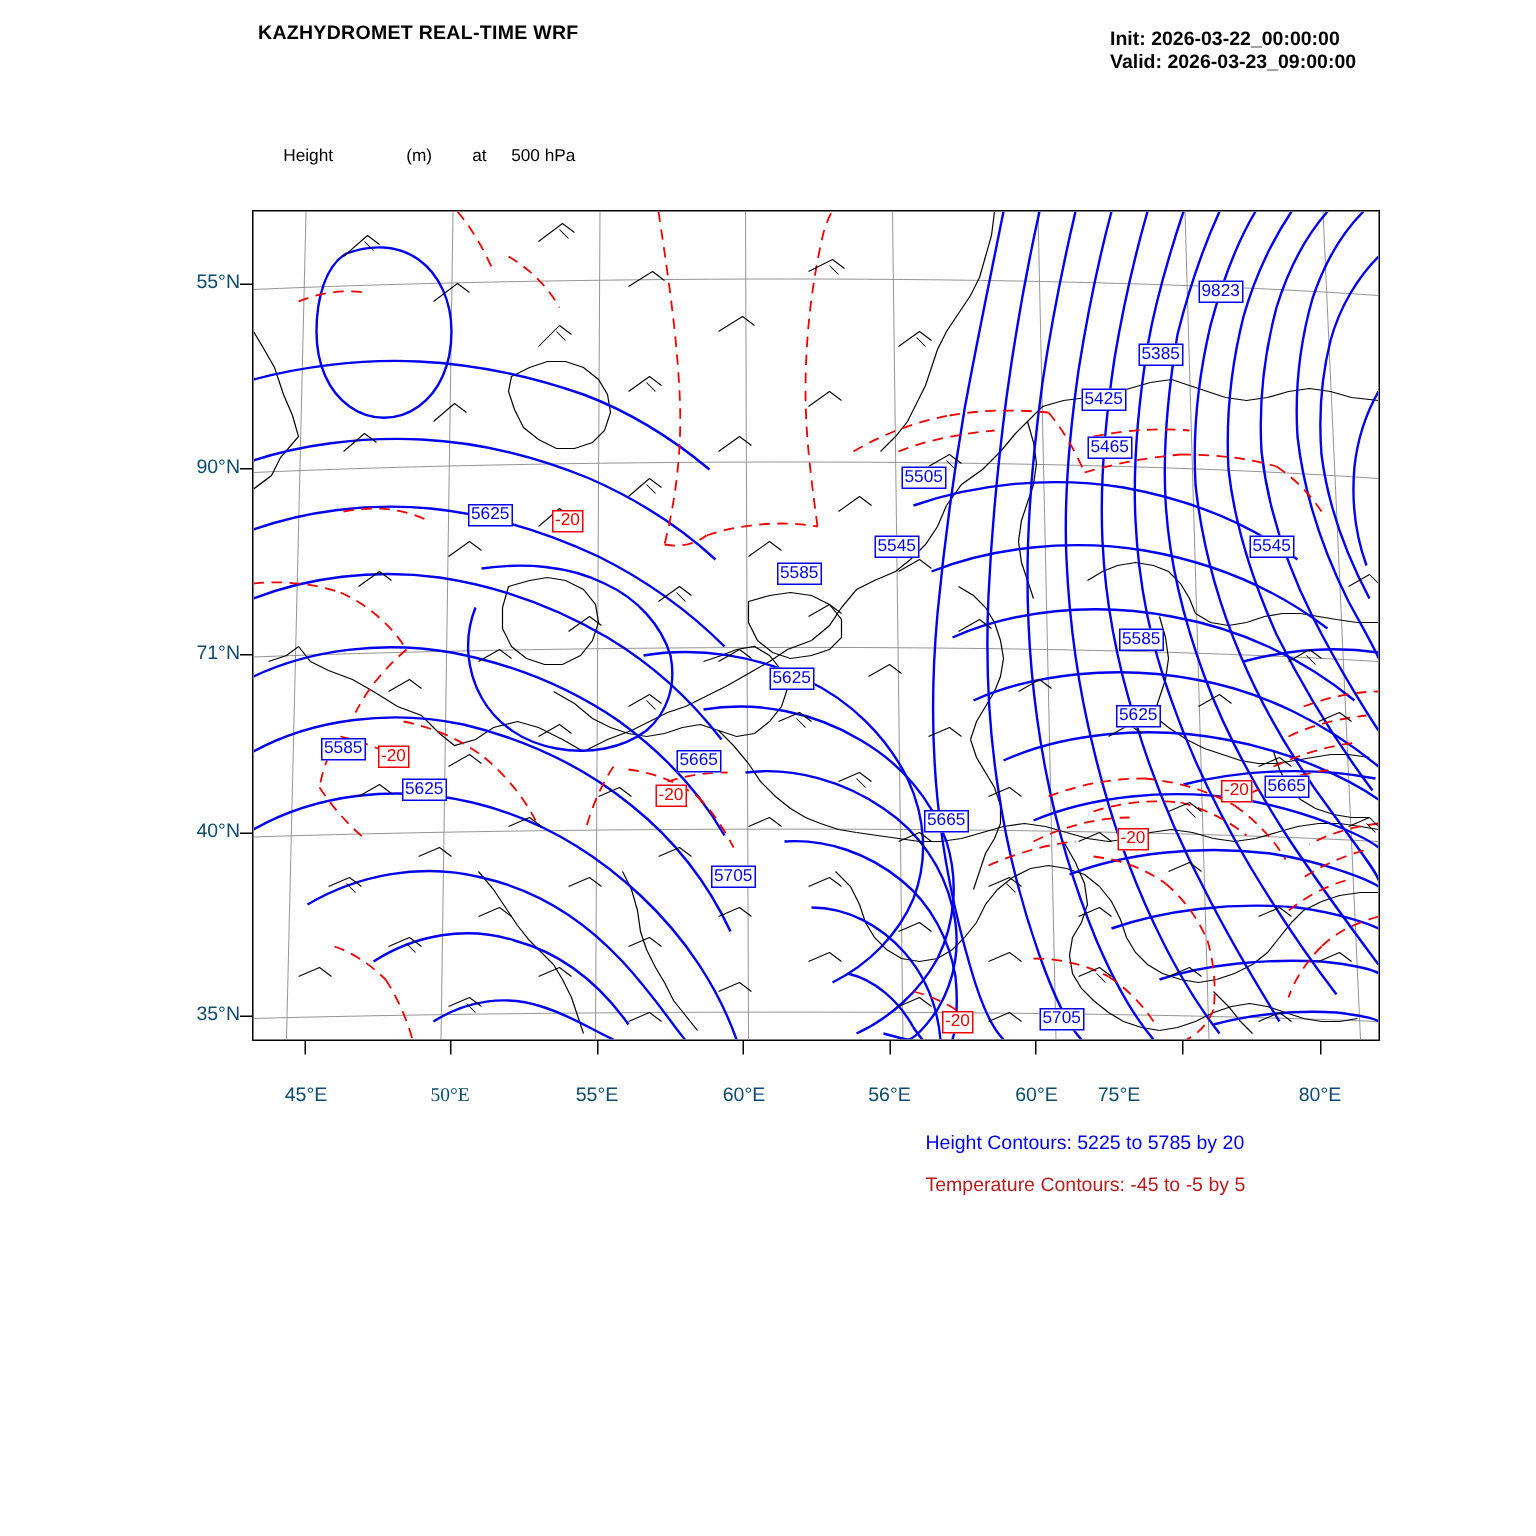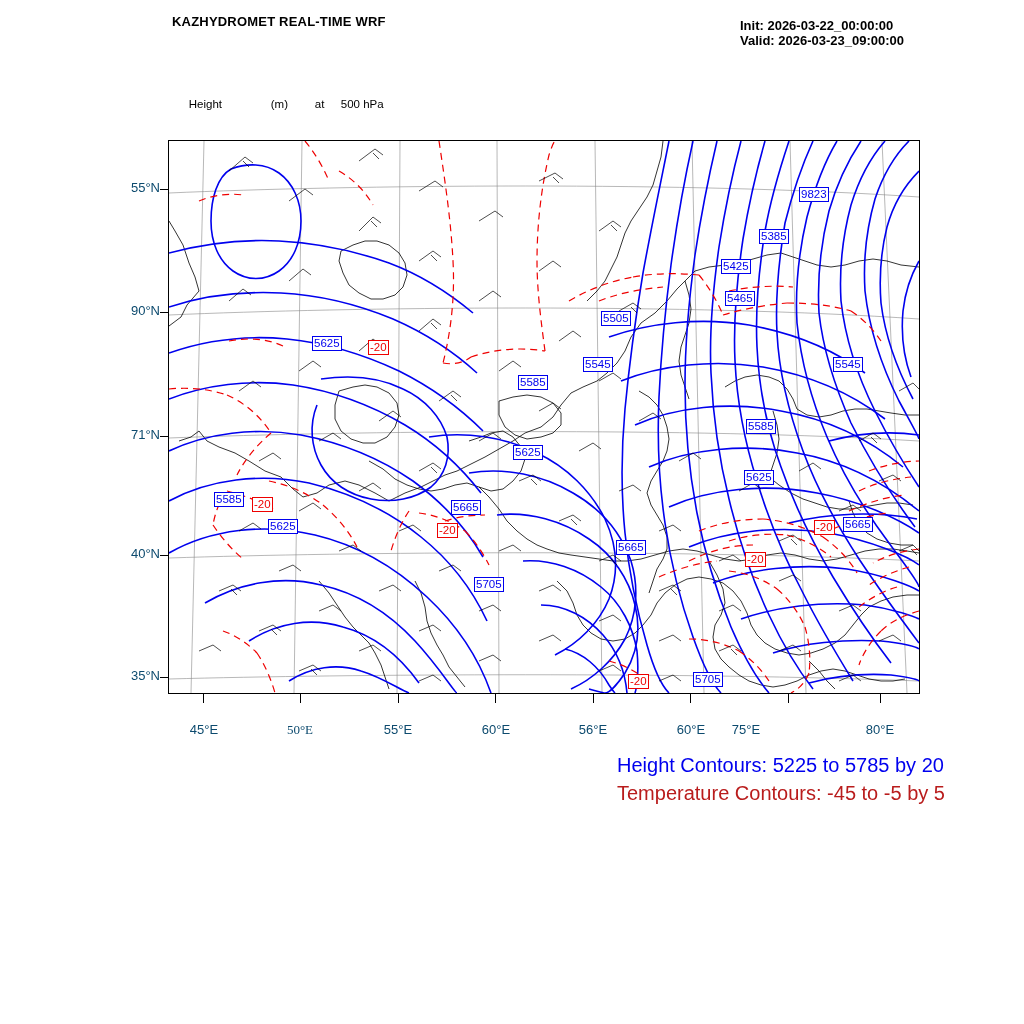--- a/index.html
+++ b/index.html
@@ -65,21 +65,21 @@
     white-space: nowrap;
   }
   .ylab { text-align: right; }
   .tick {
     position: absolute;
     background: #000;
   }
 
   .legend {
     position: absolute;
-    font-size: 20px;
+    font-size: 13px;
     white-space: nowrap;
   }
   #legend-height { left: 617px; top: 754px; color: #0000ee; }
   #legend-temp { left: 617px; top: 782px; color: #b91c1c; }
 
   .clabel {
     position: absolute;
     font-size: 11.5px;
     background: #ffffff;
     border: 1px solid currentColor;

